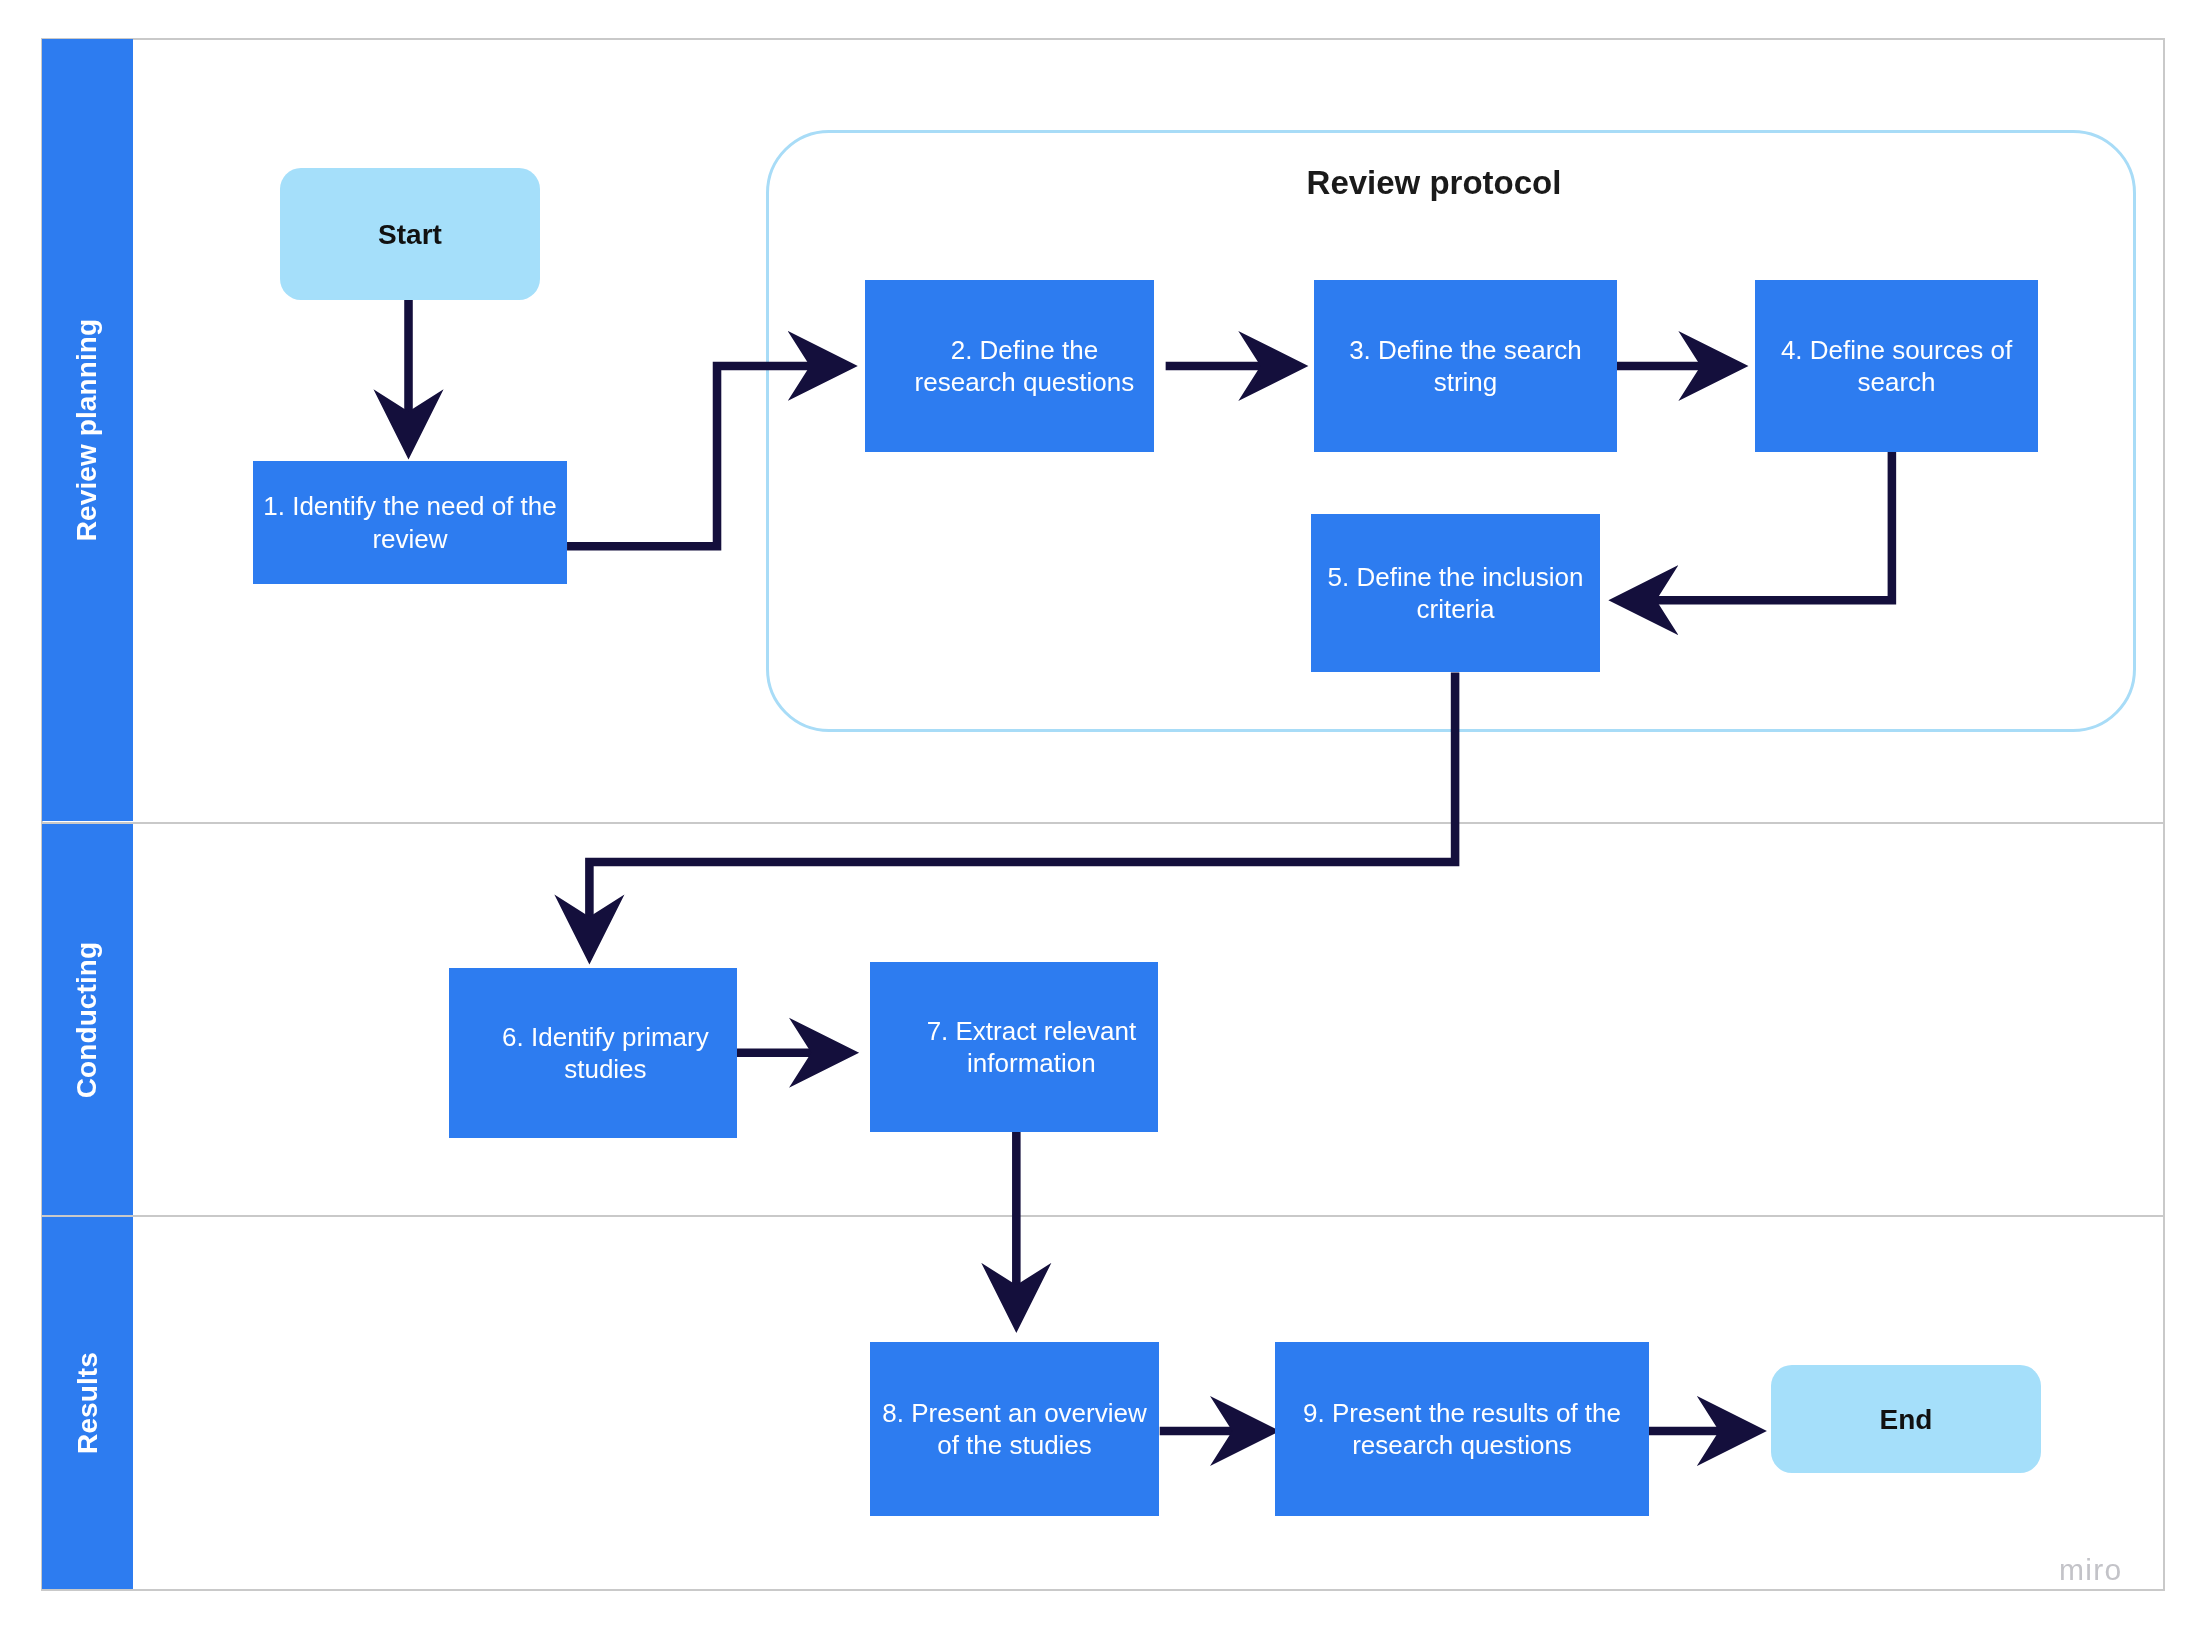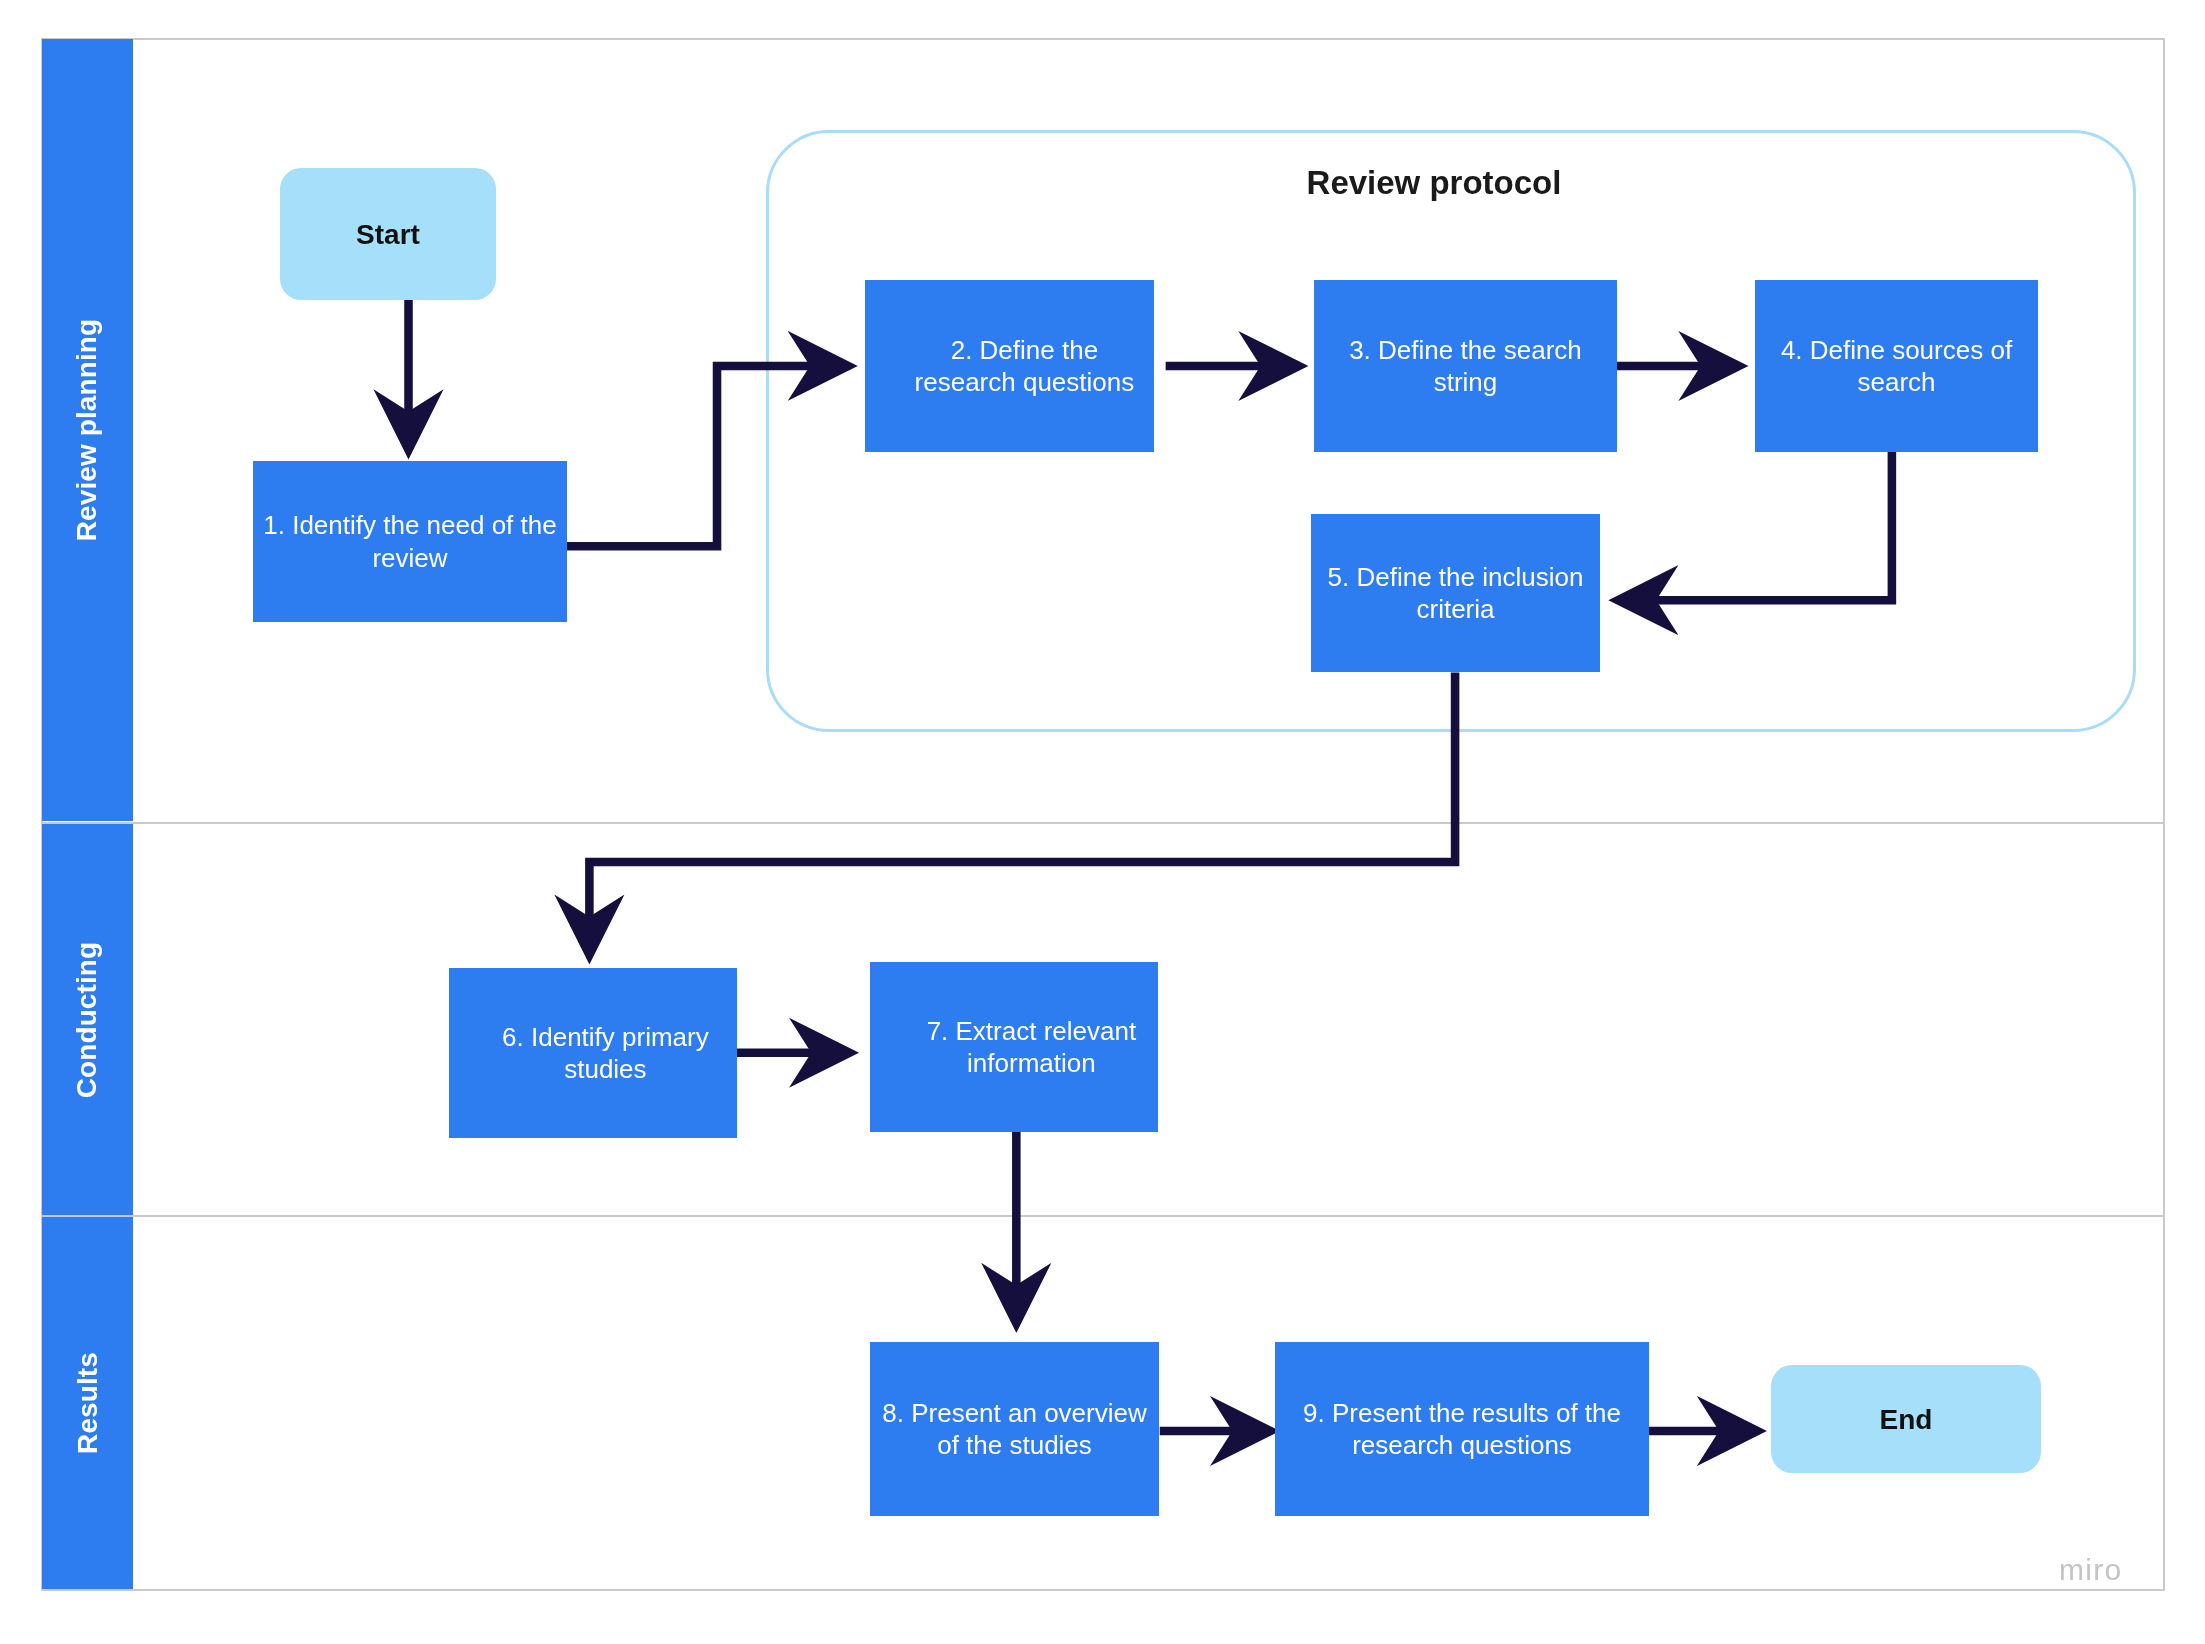--- a/index.html
+++ b/index.html
@@ -160,25 +160,25 @@
       <path d="M1120,1600 L1280,1600" marker-end="url(#ah)"></path>
 
       <path d="M1545,1720 L1545,2000" marker-end="url(#ah)"></path>
 
       <path d="M1763,2175 L1920,2175" marker-end="url(#ah)"></path>
 
       <path d="M2505,2175 L2660,2175" marker-end="url(#ah)"></path>
     </g>
   </svg>
 
-  <div class="node terminal" style="left:280px; top:168px; width:216px; height:132px;">
+  <div class="node terminal" style="left:280px; top:168px; width:260px; height:132px;">
     <span>Start</span>
   </div>
 
-  <div class="node process" style="left:253px; top:461px; width:314px; height:161px;">
+  <div class="node process" style="left:253px; top:461px; width:314px; height:123px;">
     <span>1. Identify the need of the review</span>
   </div>
 
   <div class="node process" style="left:865px; top:280px; width:289px; height:172px;padding-left:39px;">
     <span>2. Define the research questions</span>
   </div>
 
   <div class="node process" style="left:1314px; top:280px; width:303px; height:172px;">
     <span>3. Define the search string</span>
   </div>

